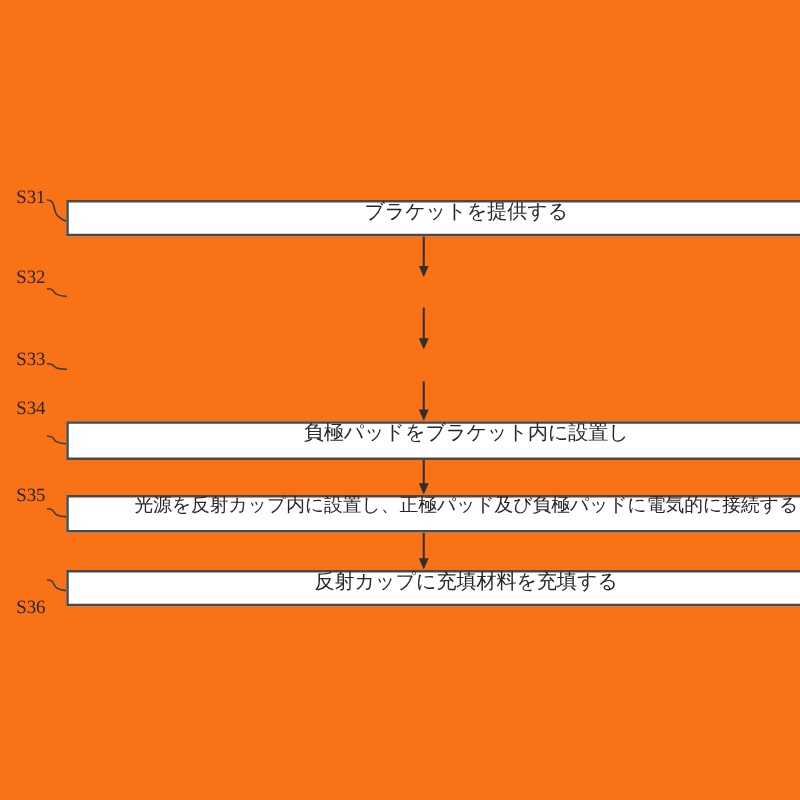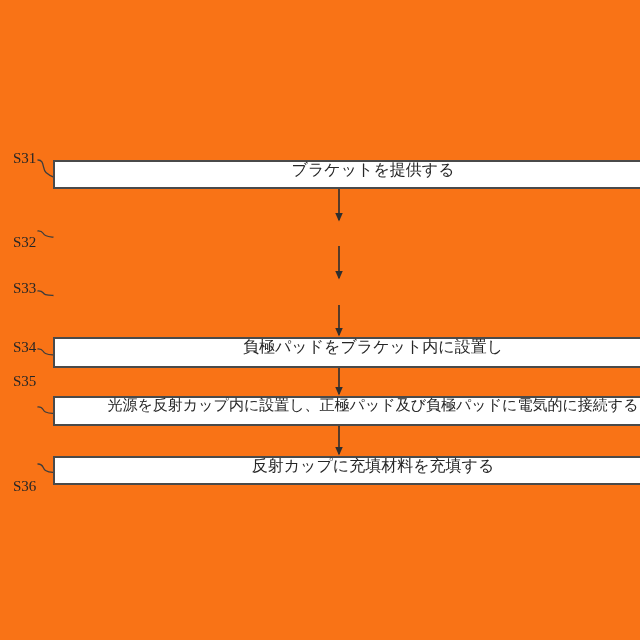--- a/index.html
+++ b/index.html
@@ -75,24 +75,24 @@
       <path d="M37.5,160 C45,159.5 42,169 46,172.5 C49.5,175.5 50.5,176.5 53.5,177"></path>
       <path d="M37.5,231 C44,230.5 42,234 45.5,235.5 C48.5,236.8 50,236.8 53.5,237.2"></path>
       <path d="M37.5,291 C44,290.5 42,293.5 45.5,294.5 C48.5,295.3 50,295.3 53.5,295.5"></path>
       <path d="M37.5,349 C44,348.5 42,352 45.5,353.5 C48.5,354.8 50,354.8 53.5,355"></path>
       <path d="M37.5,407 C44,406.5 42,410.5 45.5,412 C48.5,413.3 50,413.3 53.5,413.5"></path>
       <path d="M37.5,464 C44,463.5 42,468.5 45.5,470.5 C48.5,472.3 50,472.3 53.5,472.5"></path>
     </g>
   </svg>
 
   <div class="step-label" style="top:151px">S31</div>
-  <div class="step-label" style="top:235px">S32</div>
+  <div class="step-label" style="top:215px">S32</div>
   <div class="step-label" style="top:281px">S33</div>
-  <div class="step-label" style="top:340px">S34</div>
-  <div class="step-label" style="top:374px">S35</div>
+  <div class="step-label" style="top:320px">S34</div>
+  <div class="step-label" style="top:390px">S35</div>
   <div class="step-label" style="top:479px">S36</div>
 
   <div class="step-box fs-large" style="top:160px;height:29px">
     <span>ブラケットを提供する</span>
   </div>
   <div class="step-box fs-large" style="top:337px;height:31px">
     <span>負極パッドをブラケット内に設置し</span>
   </div>
   <div class="step-box fs-medium" style="top:396px;height:30px">
     <span>光源を反射カップ内に設置し、正極パッド及び負極パッドに電気的に接続する</span>

